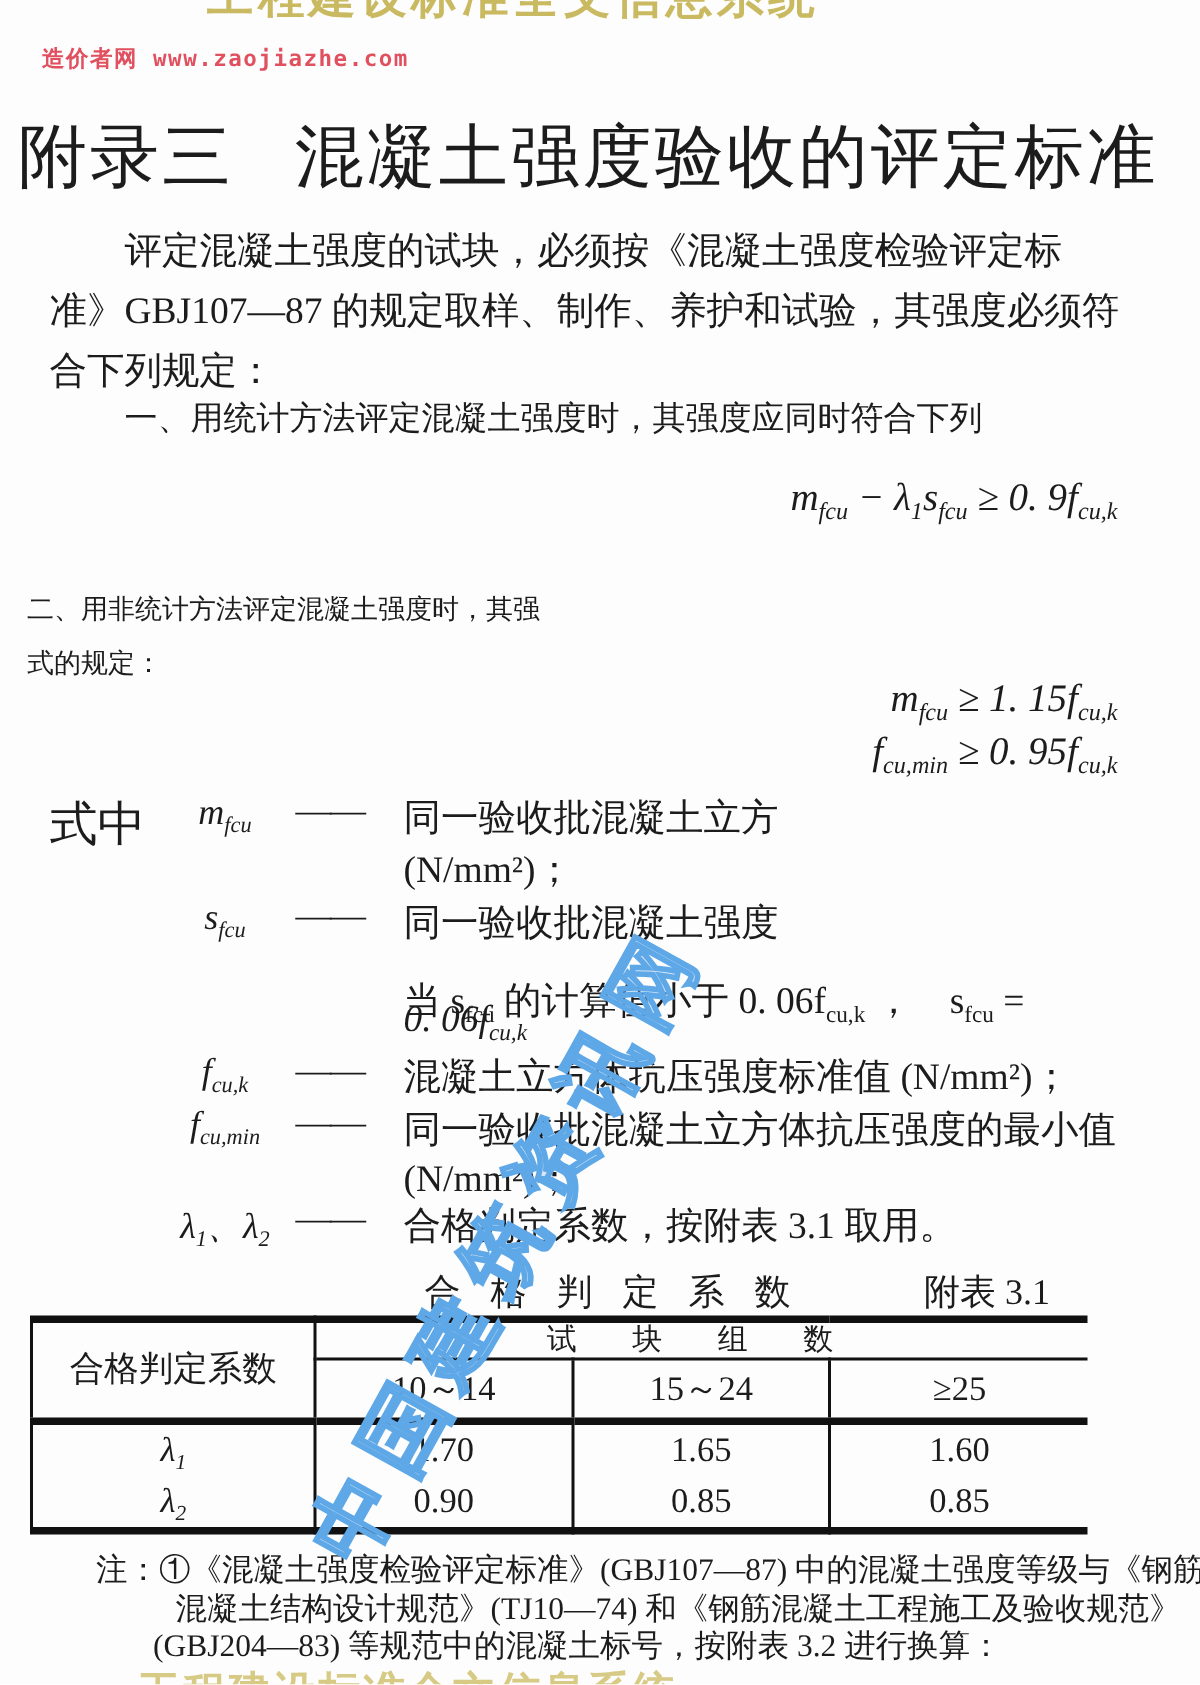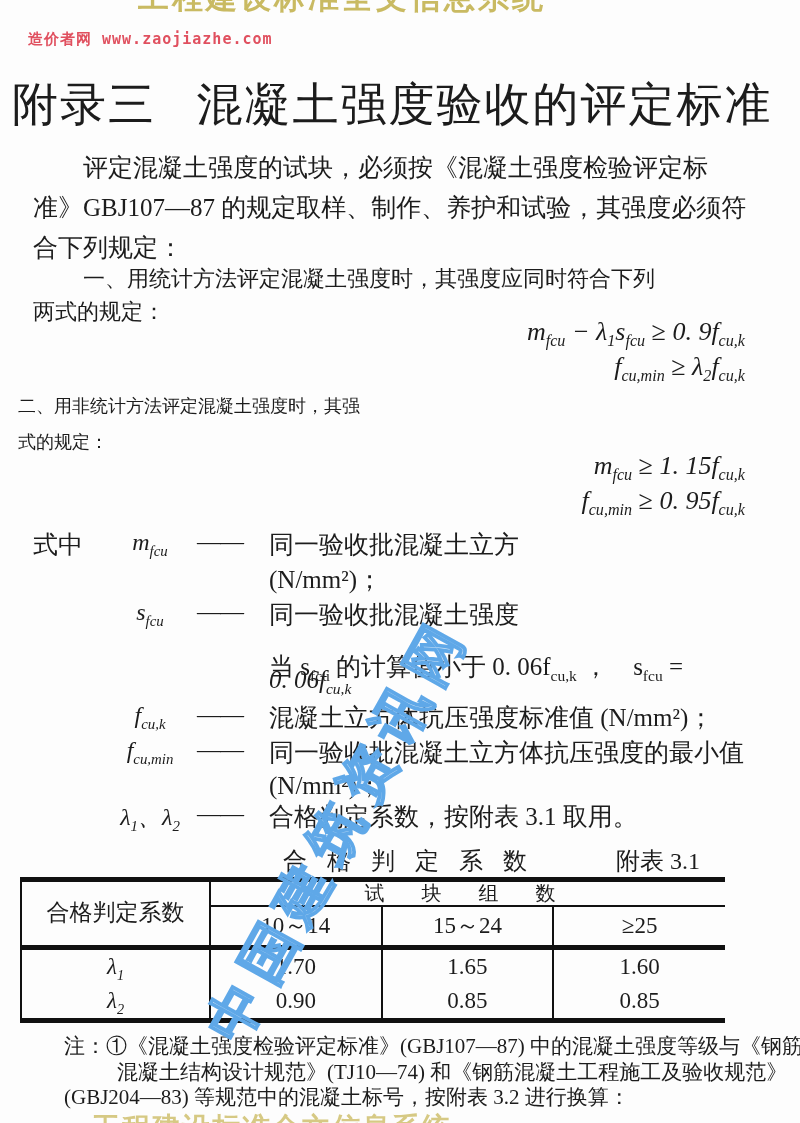--- a/index.html
+++ b/index.html
@@ -33,21 +33,21 @@
   .ln { white-space:pre-wrap; }
   .intro { top:148px; left:33px; width:745px; font-size:25px; line-height:40px; }
   .sec1  { top:262px; left:33px; width:745px; font-size:22px; line-height:33px; }
   .sec2  { top:388px; left:18px; width:745px; font-size:18px; line-height:36px; }
   .indent { text-indent:50px; }
   .eq {
     position:absolute; left:0; width:745px; text-align:right; font-size:26px;
   }
   .math { font-style:italic; }
   sub { font-size:0.62em; line-height:0; vertical-align:sub; }
-  .lead  { left:33px;  font-size:25px;text-align:center; }
+  .lead  { left:33px;  font-size:32px;text-align:center; }
   .dsym  { left:103px; width:94px; text-align:center; font-size:24px; }
   .ddash { left:197px; font-size:24px; letter-spacing:-1px; }
   .dtext { left:245px; font-size:25px; white-space:pre;margin-left:24px; }
   .tcaption {
     position:absolute; top:845px; left:283px; font-size:24px; letter-spacing:7px;
     white-space:pre; font-weight:500;
   }
   .tref { position:absolute; top:845px; left:616px; font-size:24px; white-space:pre; }
   table.dtable {
     position:absolute; top:877px; left:20px; width:705px;
@@ -59,21 +59,21 @@
   td.corner { width:187px; border-right:2px solid #111; border-bottom:5px solid #111; font-size:23px; }
   td.spanh  { height:20px; border-bottom:2px solid #111; font-size:20px; letter-spacing:16px; white-space:pre; }
   tr.cols td { height:38px; border-bottom:5px solid #111; }
   tr.cols td + td { border-left:2px solid #111; }
   tr.datarow td { height:34px; }
   tr.datarow td + td { border-left:2px solid #111; }
   tr.datarow td.symcell { border-left:none; }
   .note { position:absolute; top:1034px; left:64px; width:722px; font-size:21px; line-height:25.5px; }
   .note .nl { white-space:pre; }
   .note .nl2 { margin-left:53px; }
-  .note .nl3 { }
+  .note .nl3 { margin-left:38px; }
   .wm-diag {
     position:absolute; left:248px; top:985px; height:66px; z-index:3;
     font-size:56px; letter-spacing:12px; white-space:nowrap; font-weight:bold;
     color:rgba(120,180,235,0.30);
     -webkit-text-stroke:2px #5fa8e8;
     transform:rotate(-61deg); transform-origin:0 100%;
     pointer-events:none;
     font-family:"Liberation Sans","DejaVu Sans",sans-serif;
   }
 </style>
@@ -88,25 +88,23 @@
   <h1 class="title">附录三   混凝土强度验收的评定标准</h1>
 
   <div class="blk intro">
     <div class="ln indent">评定混凝土强度的试块，必须按《混凝土强度检验评定标</div>
     <div class="ln">准》GBJ107—87 的规定取样、制作、养护和试验，其强度必须符</div>
     <div class="ln">合下列规定：</div>
   </div>
 
   <div class="blk sec1">
     <div class="ln indent">一、用统计方法评定混凝土强度时，其强度应同时符合下列</div>
-    <div class="ln">两式的规定：</div>
   </div>
 
   <div class="eq math" style="top:317px">m<sub>fcu</sub> − λ<sub>1</sub>s<sub>fcu</sub> ≥ 0. 9f<sub>cu,k</sub></div>
-  <div class="eq math" style="top:352px">f<sub>cu,min</sub> ≥ λ<sub>2</sub>f<sub>cu,k</sub></div>
 
   <div class="blk sec2">
     <div class="ln">二、用非统计方法评定混凝土强度时，其强</div>
     <div class="ln">式的规定：</div>
   </div>
 
   <div class="eq math" style="top:451px">m<sub>fcu</sub> ≥ 1. 15f<sub>cu,k</sub></div>
   <div class="eq math" style="top:486px">f<sub>cu,min</sub> ≥ 0. 95f<sub>cu,k</sub></div>
 
   <div class="abs lead" style="top:528px">式中</div>

